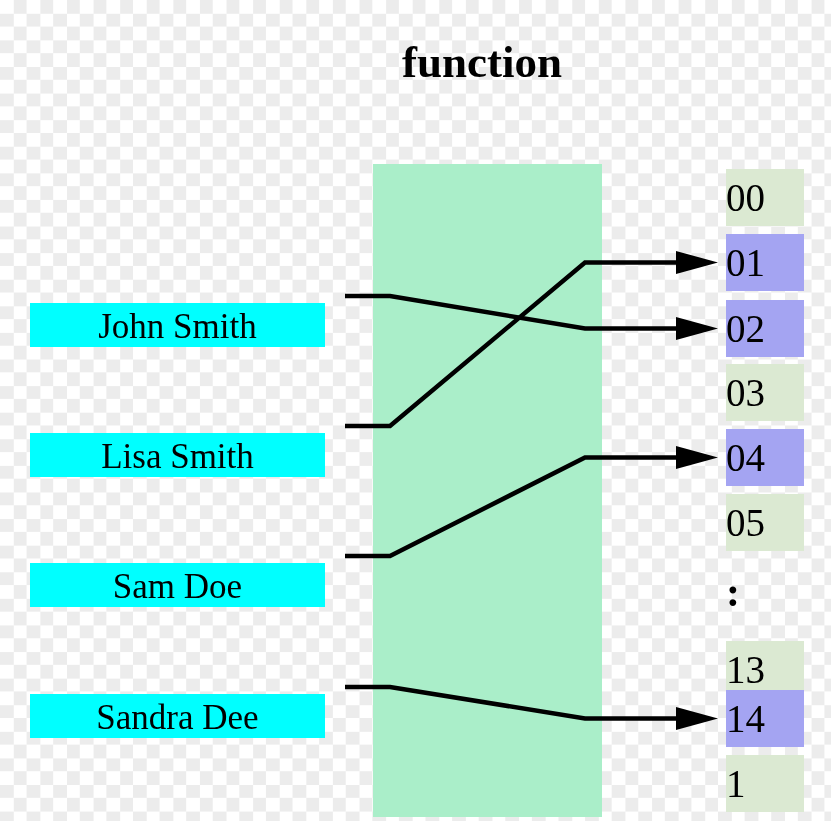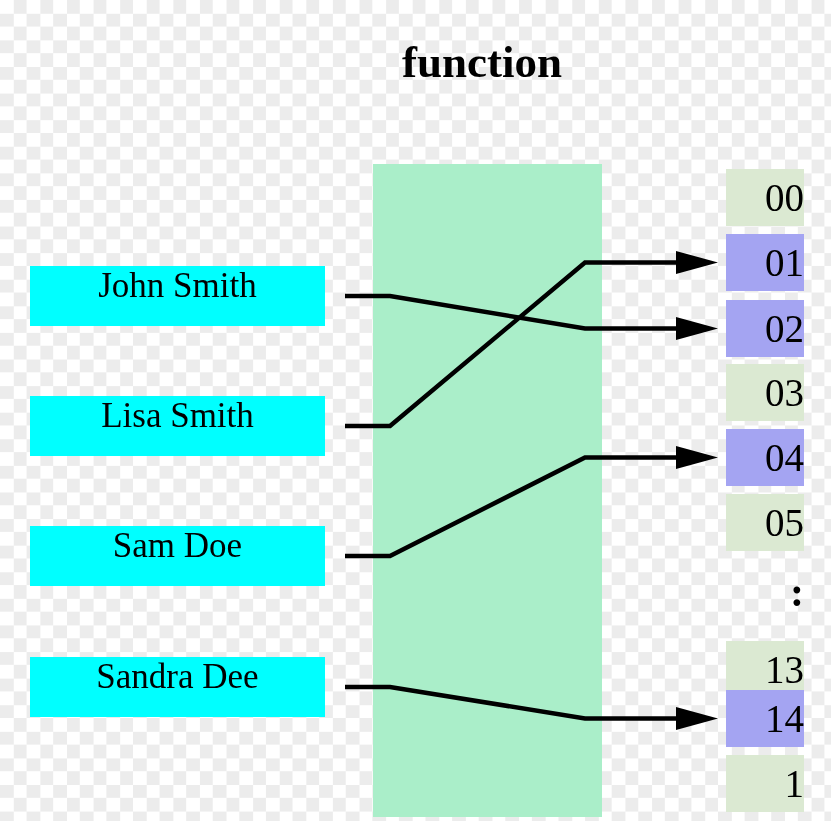--- a/index.html
+++ b/index.html
@@ -29,30 +29,31 @@
 
   .hash-rect {
     position: absolute;
     left: 373px; top: 164px;
     width: 229px; height: 653px;
     background: var(--hash-box, #aaeec9);
   }
   .key-box {
     position: absolute;
     left: 30px;
-    width: 295px; height: 60px;
+    width: 295px; height: 44px;
     background: var(--key-box, #00ffff);
-    display: flex; align-items: flex-start; justify-content: center;
+    display: flex; align-items: flex-end; justify-content: center;
     font-size: 35px;
+    margin-top: 37px;
   }
   .slot {
     position: absolute;
     left: 726px;
     width: 78px; height: 57px;
-    display: flex; align-items: center; justify-content: flex-end;
+    display: flex; align-items: center; justify-content: flex-start;
     font-size: 39px;
   }
   .slot[data-variant="normal"]    { background: var(--slot-normal, #dbe9d2); }
   .slot[data-variant="highlight"] { background: var(--slot-highlight, #a4a4f2); }
   .slot[data-variant="ellipsis"]  { background: transparent; font-weight: bold; font-size: 42px; }
   .arrows {
     position: absolute;
     left: 0; top: 0;
     pointer-events: none;
   }

